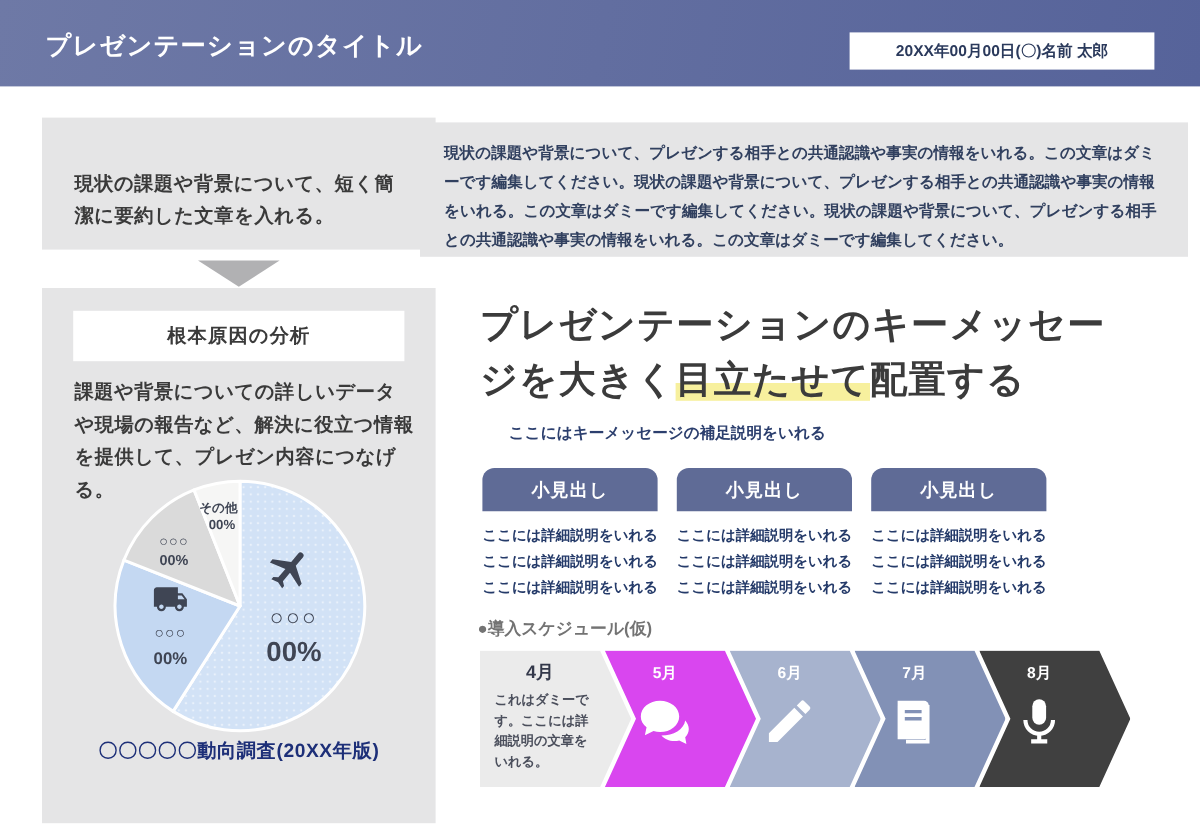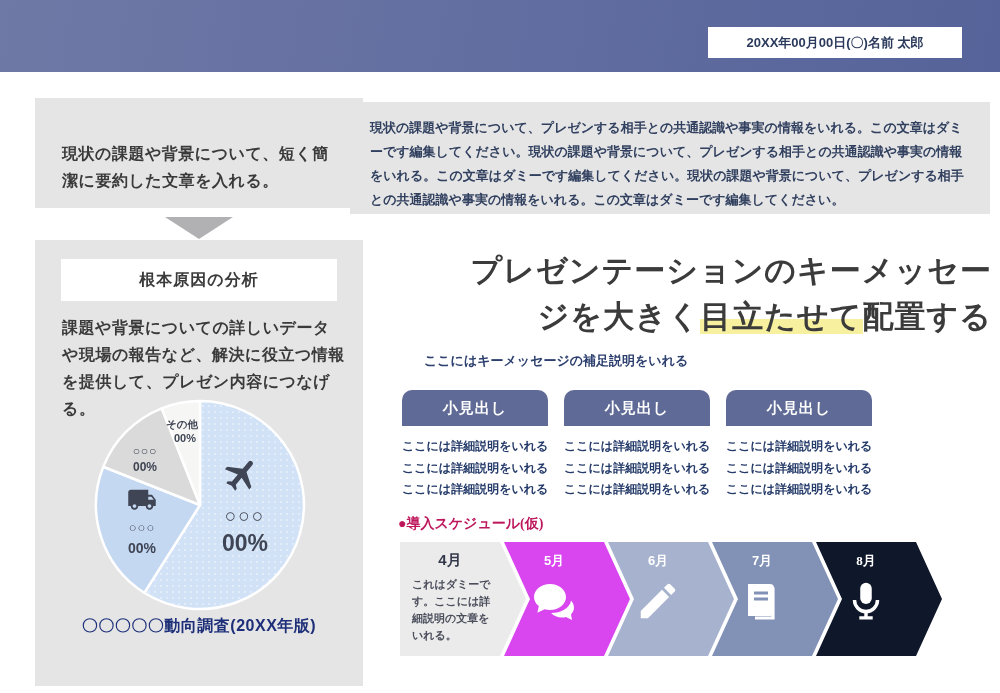--- a/index.html
+++ b/index.html
@@ -38,36 +38,36 @@
   .pie-label { position:absolute; color:#3f4554; font-weight:bold; text-align:center;
     line-height:1.15; white-space:nowrap; transform:translate(-50%,-50%); }
   .pie-caption { position:absolute; left:0; right:0; top:376px; text-align:center;
     color:#1d2f78; font-size:16px; font-weight:bold; letter-spacing:0.5px; }
 
   
   .intro { position:absolute; left:350px; top:102px; width:640px; height:112px;
     background:#e5e5e6; padding:14px 20px; color:#31405f; font-size:13px;
     font-weight:bold; line-height:24px; }
   .headline { position:absolute; left:400px; top:248px; width:592px; color:#3b3b3b;
-    font-size:31px; font-weight:bold; line-height:46px; letter-spacing:1px;text-align:right; }
+    font-size:31px; font-weight:bold; line-height:46px; letter-spacing:1px; }
   .hl { background:linear-gradient(to top,#f7f09e 42%,rgba(0,0,0,0) 42%); }
   .subtext { position:absolute; left:424px; top:352px; color:#2c3f6e; font-size:13px;
     font-weight:bold; white-space:nowrap; }
 
   .cols { position:absolute; left:402px; top:390px; display:flex; gap:16px; }
   .col { width:146px; }
   .col-head { height:36px; background:#5f6b96; border-radius:10px 10px 0 0;
     color:#ffffff; font-size:15px; font-weight:bold; display:flex;
     align-items:center; justify-content:center; letter-spacing:1px; }
   .col-items { margin-top:10px; }
   .col-items div { color:#243a69; font-size:12px; font-weight:bold; line-height:21.5px;
     white-space:nowrap; }
 
-  .sched-label { position:absolute; left:398px; top:515px; color:#be185d; font-size:14px;
-    font-weight:bold; white-space:nowrap;font-family:Liberation Serif, serif; }
+  .sched-label { position:absolute; left:398px; top:515px; color:#737373; font-size:14px;
+    font-weight:bold; white-space:nowrap; }
 
   
   .steps { position:absolute; left:400px; top:542px; height:114px; display:flex; }
   .step { position:relative; width:126px; height:114px; flex:none; }
   .step + .step { margin-left:-22px; }
   .step-first { clip-path:polygon(0 0, calc(100% - 26px) 0, 100% 50%, calc(100% - 26px) 100%, 0 100%); }
   .step-mid { clip-path:polygon(0 0, calc(100% - 26px) 0, 100% 50%, calc(100% - 26px) 100%, 0 100%, 26px 50%); }
   .month { position:absolute; top:10px; left:0; right:26px; text-align:center;
     color:#ffffff; font-size:13px; font-weight:bold; }
   .step-first .month { color:#33384a; font-size:15px; top:9px; }
@@ -75,20 +75,21 @@
     font-size:11px; font-weight:bold; line-height:17px; }
   .step-icon { position:absolute; top:36px; left:0; right:26px; display:flex;
     align-items:center; justify-content:center; }
 </style>
 </head>
 <body>
 
 <div id="slide">
 
   <div class="hdr">
+    <div class="hdr-title">プレゼンテーションのタイトル</div>
     <div class="date-box">20XX年00月00日(〇)名前 太郎</div>
   </div>
 
   <div class="lbox box1">
     <div class="lbody lbody1">現状の課題や背景について、短く簡潔に要約した文章を入れる。</div>
   </div>
 
   <div class="tri"></div>
 
   <div class="lbox box2">
@@ -197,21 +198,21 @@
     <div class="step step-mid" style="background: rgb(130, 145, 182);">
       <div class="month">7月</div>
       <div class="step-icon">
         <svg width="48" height="48" viewBox="0 0 24 24">
           <path fill="none" stroke="#ffffff" stroke-width="1.6" d="M8.5 5.5l9 0 0 14.5-9 0"></path>
           <path fill="#ffffff" d="M5 3h11a2 2 0 0 1 2 2v12a2 2 0 0 1-2 2H5V3z"></path>
           <path fill="none" stroke="#8291b6" stroke-width="1.4" d="M8 7.5h7M8 10.5h7"></path>
         </svg>
       </div>
     </div>
-    <div class="step step-mid" style="background: #0f172a; font-family: Liberation Serif, serif;">
+    <div class="step step-mid" style="background: #404040;">
       <div class="month">8月</div>
       <div class="step-icon">
         <svg width="46" height="46" viewBox="0 0 24 24">
           <rect x="9" y="2.5" width="6" height="11" rx="3" fill="#ffffff"></rect>
           <path fill="none" stroke="#ffffff" stroke-width="1.8" d="M6 11.5a6 6 0 0 0 12 0M12 17.5v3M8.5 20.8h7"></path>
         </svg>
       </div>
     </div>
   </div>
 

